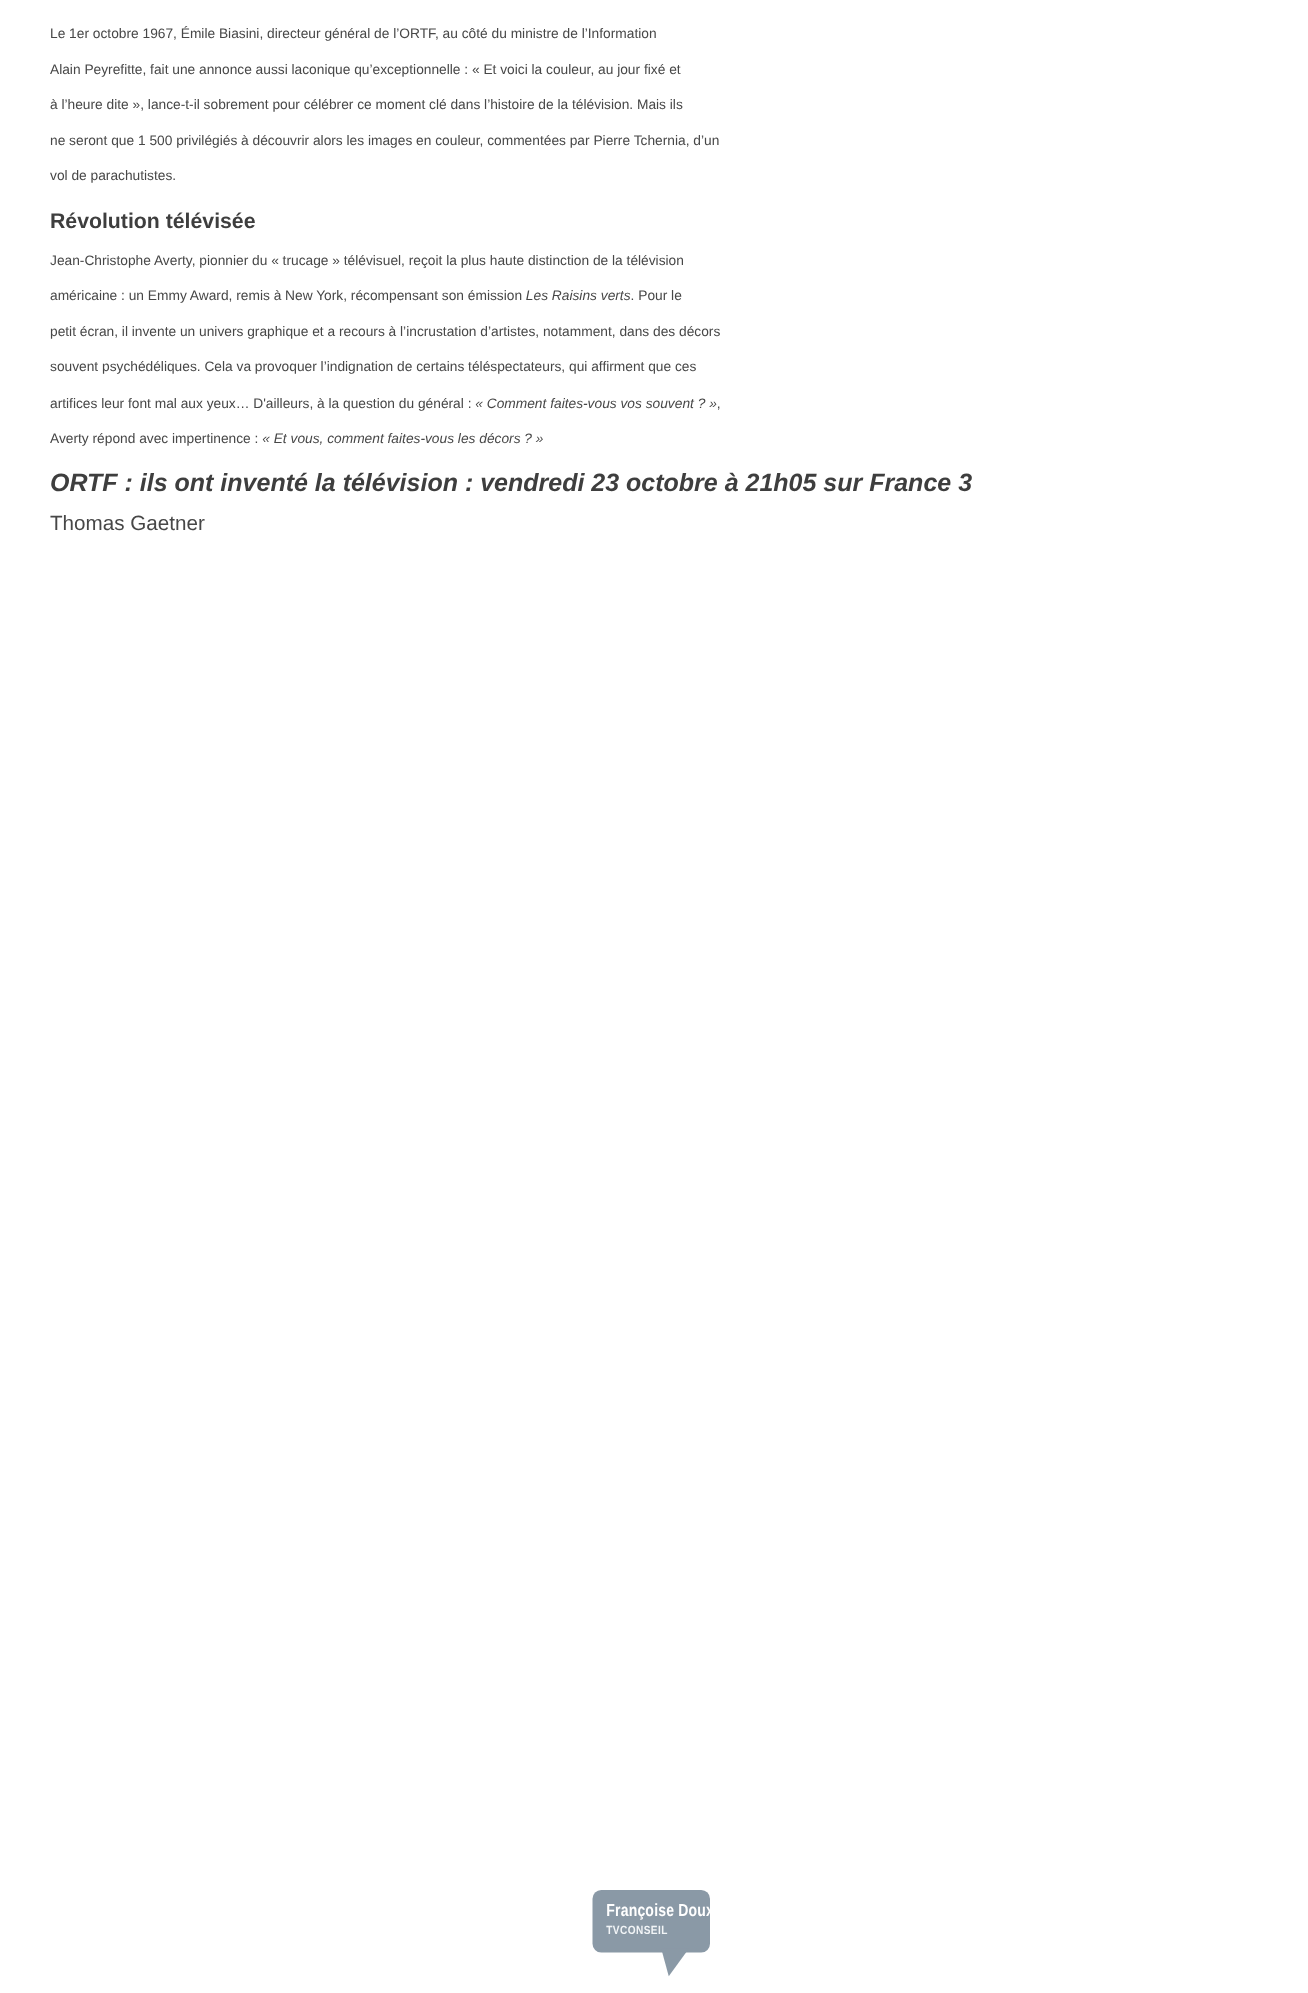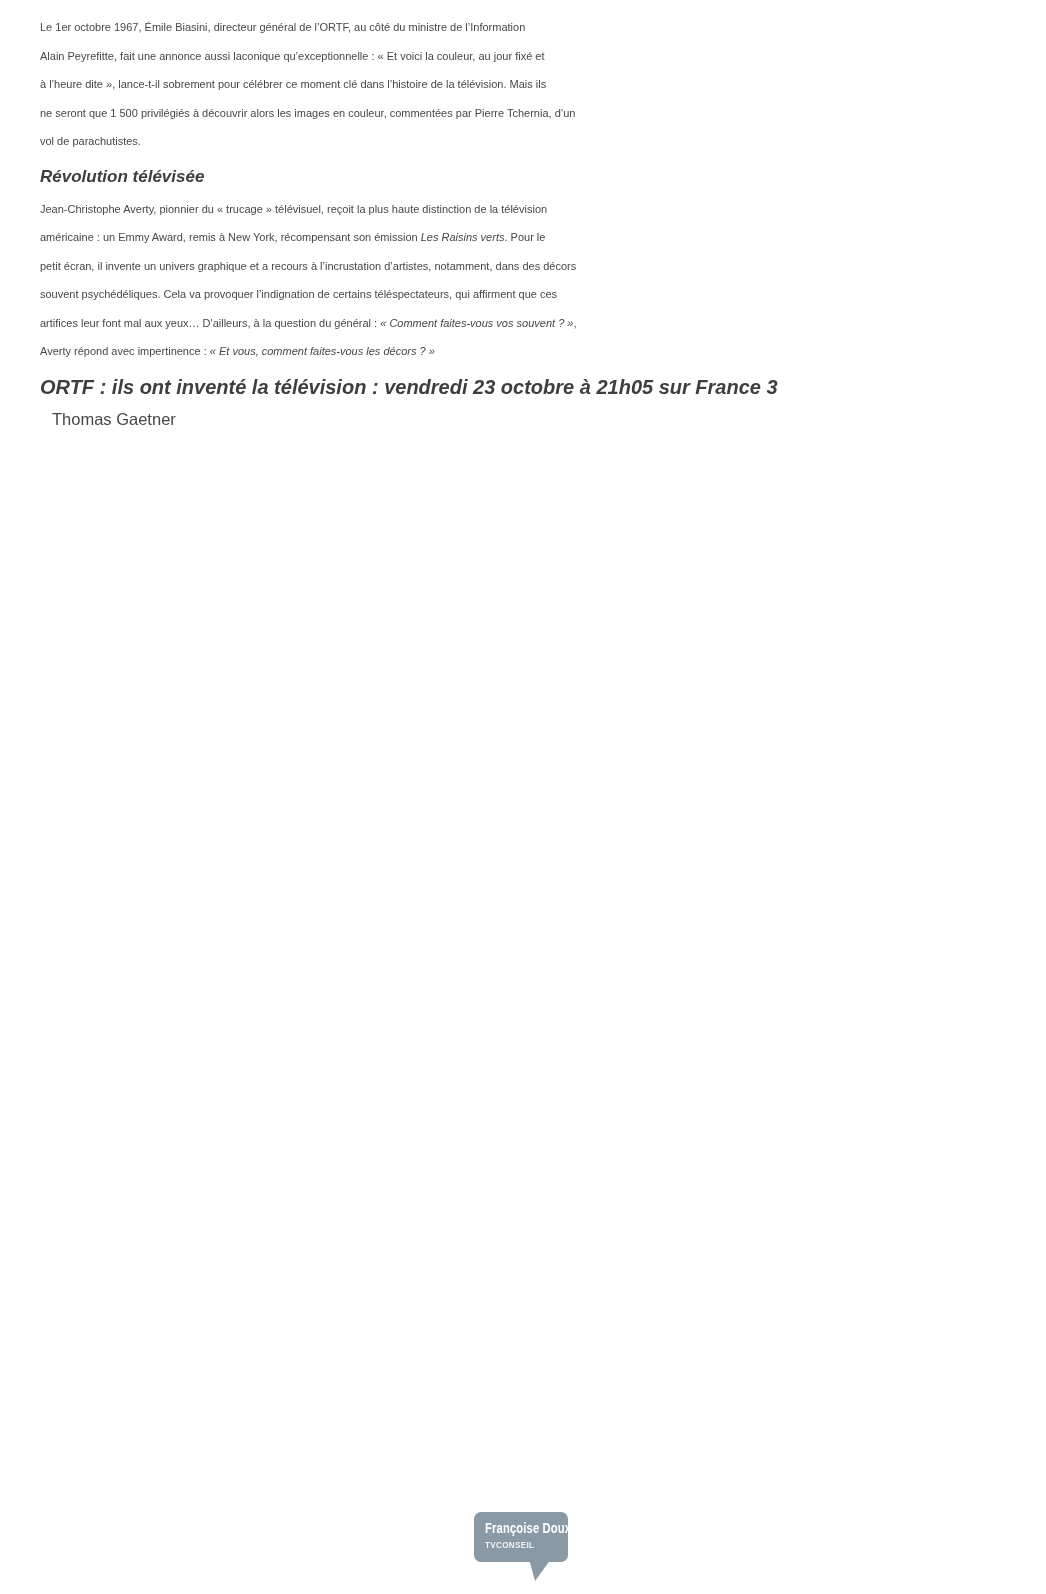--- a/index.html
+++ b/index.html
@@ -21,42 +21,41 @@
   }
   .section-heading {
     font-size: 17px;
     line-height: 20px;
     font-weight: 700;
     color: #3e3e3e;
     margin: 0 0 19px 0;
   }
   .section-heading.second {
     margin: 0 0 8px 0;
-    font-style: italic;
   }
   .body-para {
     font-size: 11px;
     line-height: 28.5px;
     margin: 0 0 11px 0;
     white-space: pre-line;
     color: #474747;
   }
   .it { font-style: italic; }
   .announcement-para {
     font-size: 20px;
     line-height: 20px;
     font-weight: 700;
     font-style: italic;
     color: #3e3e3e;
     margin: 0 0 12px 0;
   }
   .author-line {
     font-size: 16.5px;
     line-height: 20px;
-    margin: 12px;
+    margin: 0;
     color: #474747;
   }
   .logo-badge {
     position: absolute;
     left: 472px;
     top: 1510px;
     width: 100px;
     height: 74px;
   }
   .logo-badge svg {

